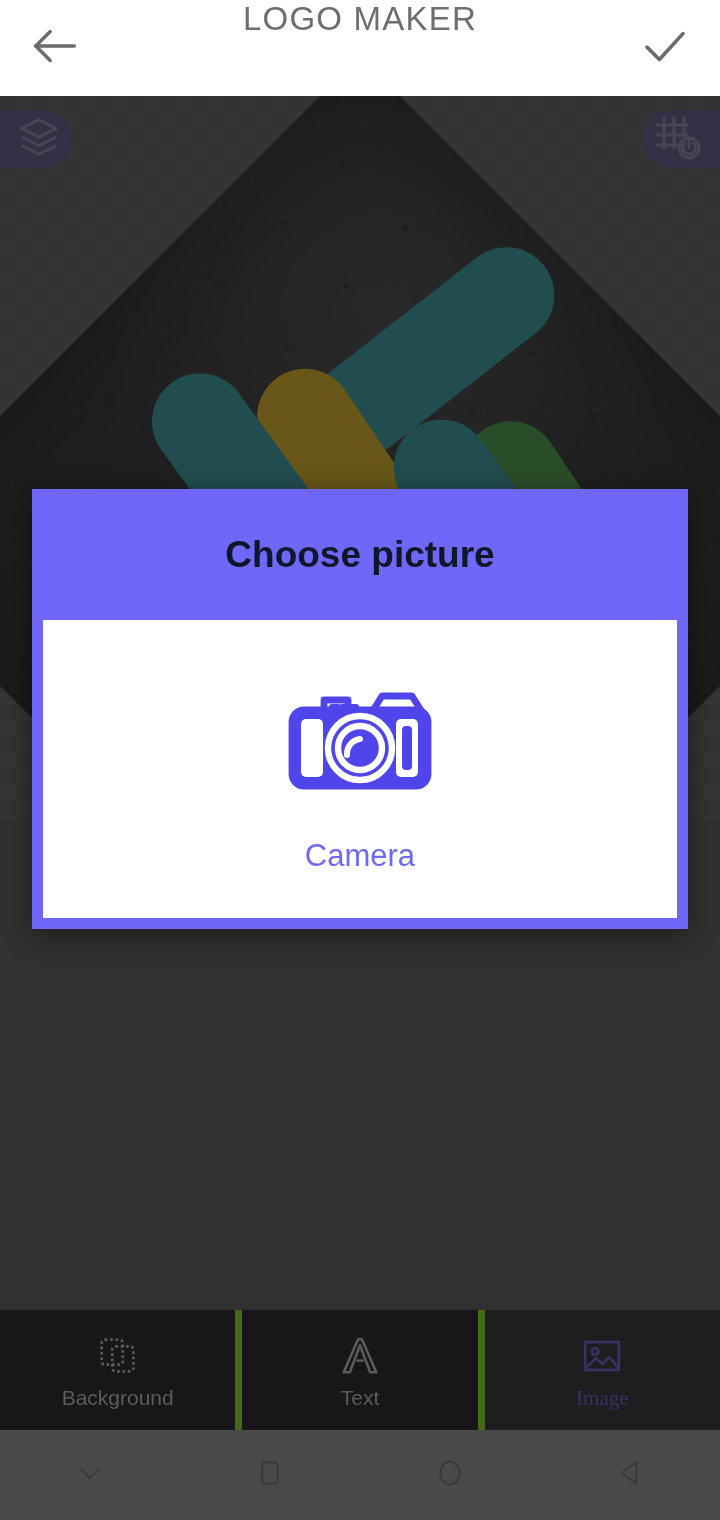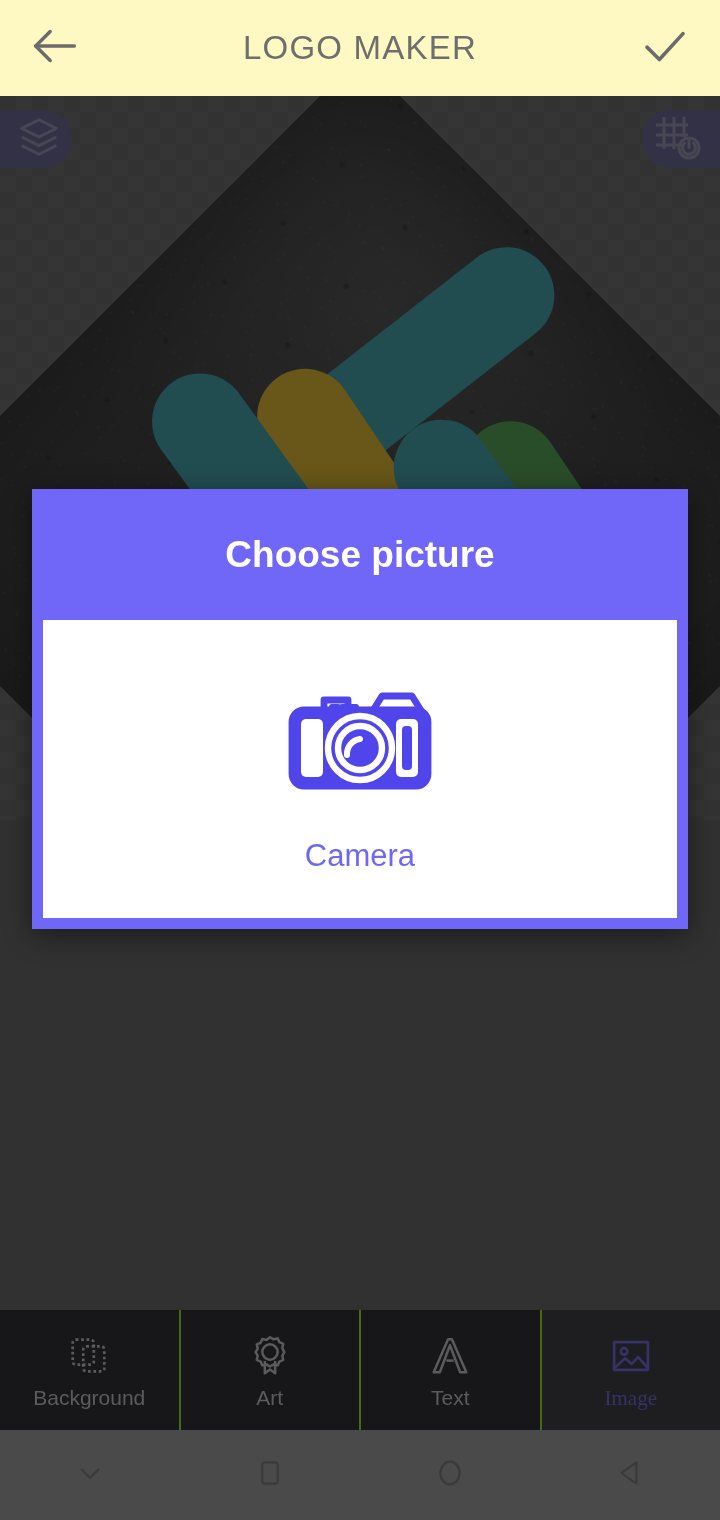--- a/index.html
+++ b/index.html
@@ -13,22 +13,22 @@
     position: relative;
     width: 720px; height: 1520px;
     background: #3d3d3d;
     overflow: hidden;
   }
 
   
   .appbar {
     position: absolute; top: 0; left: 0;
     width: 720px; height: 96px;
-    background: #fef9c3;
-    display: flex; align-items: center;
+    background: #ffffff;
+    display: flex; 
   }
   .appbar-back {
     width: 110px; height: 96px;
     display: flex; align-items: center; justify-content: center;
   }
   .appbar-title {
     flex: 1; text-align: center;
     color: #6e6e6e;
     font-size: 33px; letter-spacing: 1.2px;
     font-weight: 400;
@@ -124,21 +124,21 @@
     position: absolute;
     left: 32px; top: 489px;
     width: 656px; height: 440px;
     background: #7066f8;
     display: flex; flex-direction: column;
     box-shadow: 0 6px 26px rgba(0,0,0,.45);
   }
   .dialog-title {
     height: 131px;
     display: flex; align-items: center; justify-content: center;
-    color: #ffffff;
+    color: #0f172a;
     font-size: 37px; font-weight: bold;
   }
   .dialog-options {
     flex: 1;
     display: flex;
     padding: 0 11px 11px 11px;
     gap: 11px;
   }
   .option-card {
     flex: 1;
@@ -159,21 +159,21 @@
     left: 0; bottom: 90px;
     width: 720px; height: 120px;
     background: #131316;
     display: flex;
   }
   .tool {
     flex: 1;
     display: flex; flex-direction: column;
     align-items: center; justify-content: center;
     gap: 4px;
-    border-right: 2px solid #4d7c0f;
+    border-right: 7px solid #4d7c0f;
     color: #6a6a6e;
   }
   .tool:last-child { border-right: none; font-family: Liberation Serif, serif; }
   .tool.selected { background: #1b1b1f; color: #3b3577; }
   .tool-icon { height: 52px; display: flex; align-items: center; justify-content: center; }
   .tool-label { font-size: 21px; }
   .tool.selected .tool-label { color: #3b3577; }
   .toolbar-scrimmed {
     position: absolute; left: 0; bottom: 90px;
     width: 720px; height: 120px;
@@ -286,30 +286,20 @@
     <div class="tool">
       <div class="tool-icon">
         <svg width="46" height="46" viewBox="0 0 24 24" fill="none" stroke="#6a6a6e" stroke-width="1.4">
           <rect x="3.5" y="3.5" width="11" height="13" rx="1.6" stroke-dasharray="1.4 1.4"></rect>
           <rect x="9" y="7" width="11" height="13" rx="1.6" stroke-dasharray="1.4 1.4"></rect>
         </svg>
       </div>
       <div class="tool-label">Background</div>
     </div>
 
-    <div class="tool">
-      <div class="tool-icon">
-        <svg width="46" height="46" viewBox="0 0 24 24" fill="none" stroke="#6a6a6e" stroke-width="1.3" stroke-linejoin="round">
-          <path d="M12 2.2l1.9 1.1 2.1-.5.9 2 2 .9-.5 2.1L19.5 10l-1.1 1.9.5 2.1-2 .9-.9 2-2.1-.5L12 17.5l-1.9-1.1-2.1.5-.9-2-2-.9.5-2.1L4.5 10l1.1-1.9-.5-2.1 2-.9.9-2 2.1.5L12 2.2z"></path>
-          <circle cx="12" cy="9.9" r="4"></circle>
-          <path d="M9.3 14.6V21l2.7-2 2.7 2v-6.4"></path>
-        </svg>
-      </div>
-      <div class="tool-label">Art</div>
-    </div>
 
     <div class="tool">
       <div class="tool-icon">
         <svg width="46" height="46" viewBox="0 0 24 24" fill="none" stroke="#6a6a6e" stroke-width="1.3" stroke-linejoin="round">
           <path d="M3.5 20.5L11 3.2h2l7.5 17.3h-3.2L12 6.4 6.7 20.5z"></path>
           <path d="M10.1 14.4h3.8"></path>
         </svg>
       </div>
       <div class="tool-label">Text</div>
     </div>

